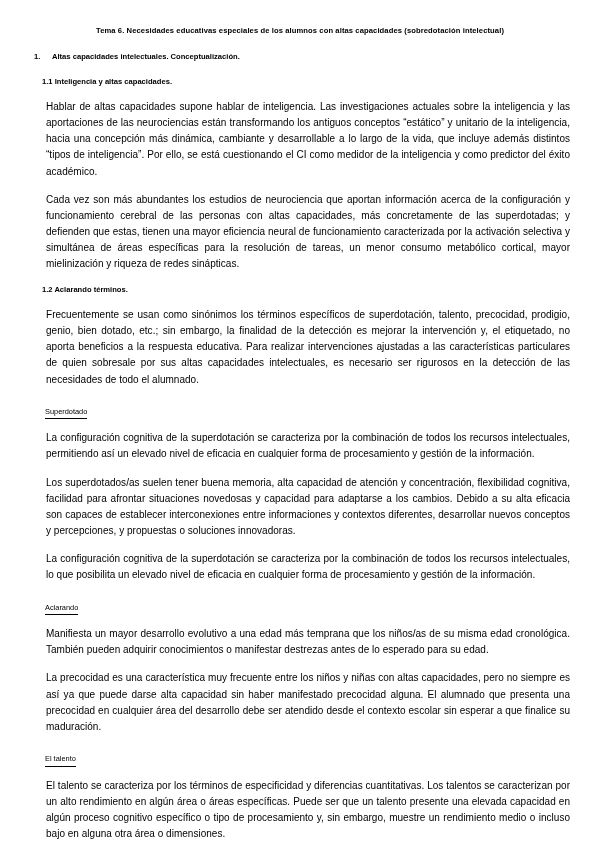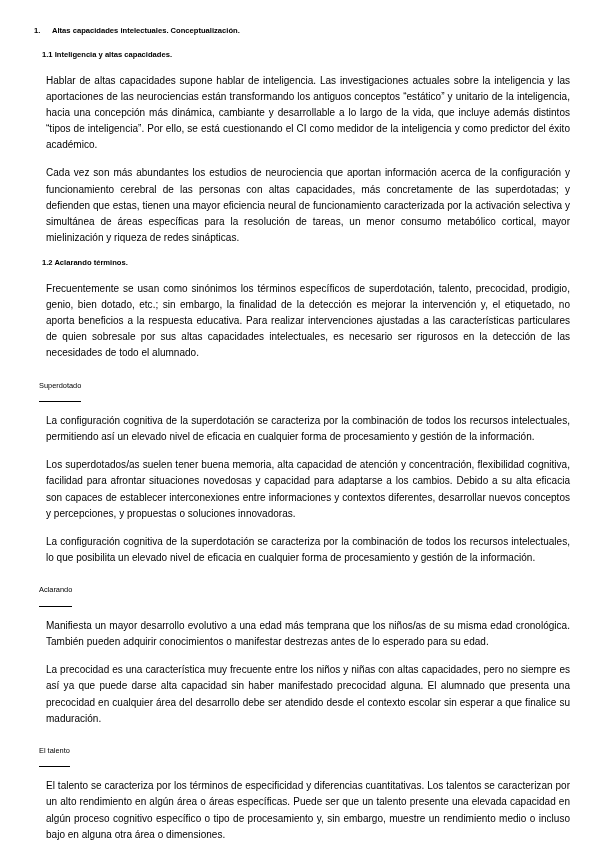--- a/index.html
+++ b/index.html
@@ -51,22 +51,22 @@
     line-height: 1.62;
     margin: 0 0 12px 16px;
     text-align: justify;
     letter-spacing: 0.02px;
   }
   .underline-heading {
     font-size: 7.4px;
     font-weight: normal;
     display: inline-block;
     border-bottom: 1px solid #000;
-    margin: 0 0 11px 9px;
-    padding-bottom: 10px;
+    margin: 0 0 11px 15px;
+    padding-bottom: 1px;
     line-height: 1.4;
   }
   .heading-wrap {
     margin: 0 0 0 0;
   }
   ul.dash-list {
     list-style: none;
     margin: 0;
     padding: 0 0 0 30px;
   }
@@ -90,20 +90,21 @@
   .indent-para {
     padding-left: 30px;
     margin-bottom: 9px;
   }
 </style>
 </head>
 <body>
 
 <div class="page">
 
+  <div class="doc-title">Tema 6. Necesidades educativas especiales de los alumnos con altas capacidades (sobredotación intelectual)</div>
 
   <div class="section-heading">
     <span class="num">1.</span>
     <span>Altas capacidades intelectuales. Conceptualización.</span>
   </div>
 
   <h2 class="sub">1.1 Inteligencia y altas capacidades.</h2>
 
   <p class="body">Hablar de altas capacidades supone hablar de inteligencia. Las investigaciones actuales sobre la inteligencia y las aportaciones de las neurociencias están transformando los antiguos conceptos “estático” y unitario de la inteligencia, hacia una concepción más dinámica, cambiante y desarrollable a lo largo de la vida, que incluye además distintos “tipos de inteligencia”. Por ello, se está cuestionando el CI como medidor de la inteligencia y como predictor del éxito académico.</p>
   <p class="body">Cada vez son más abundantes los estudios de neurociencia que aportan información acerca de la configuración y funcionamiento cerebral de las personas con altas capacidades, más concretamente de las superdotadas; y defienden que estas, tienen una mayor eficiencia neural de funcionamiento caracterizada por la activación selectiva y simultánea de áreas específicas para la resolución de tareas, un menor consumo metabólico cortical, mayor mielinización y riqueza de redes sinápticas.</p>

